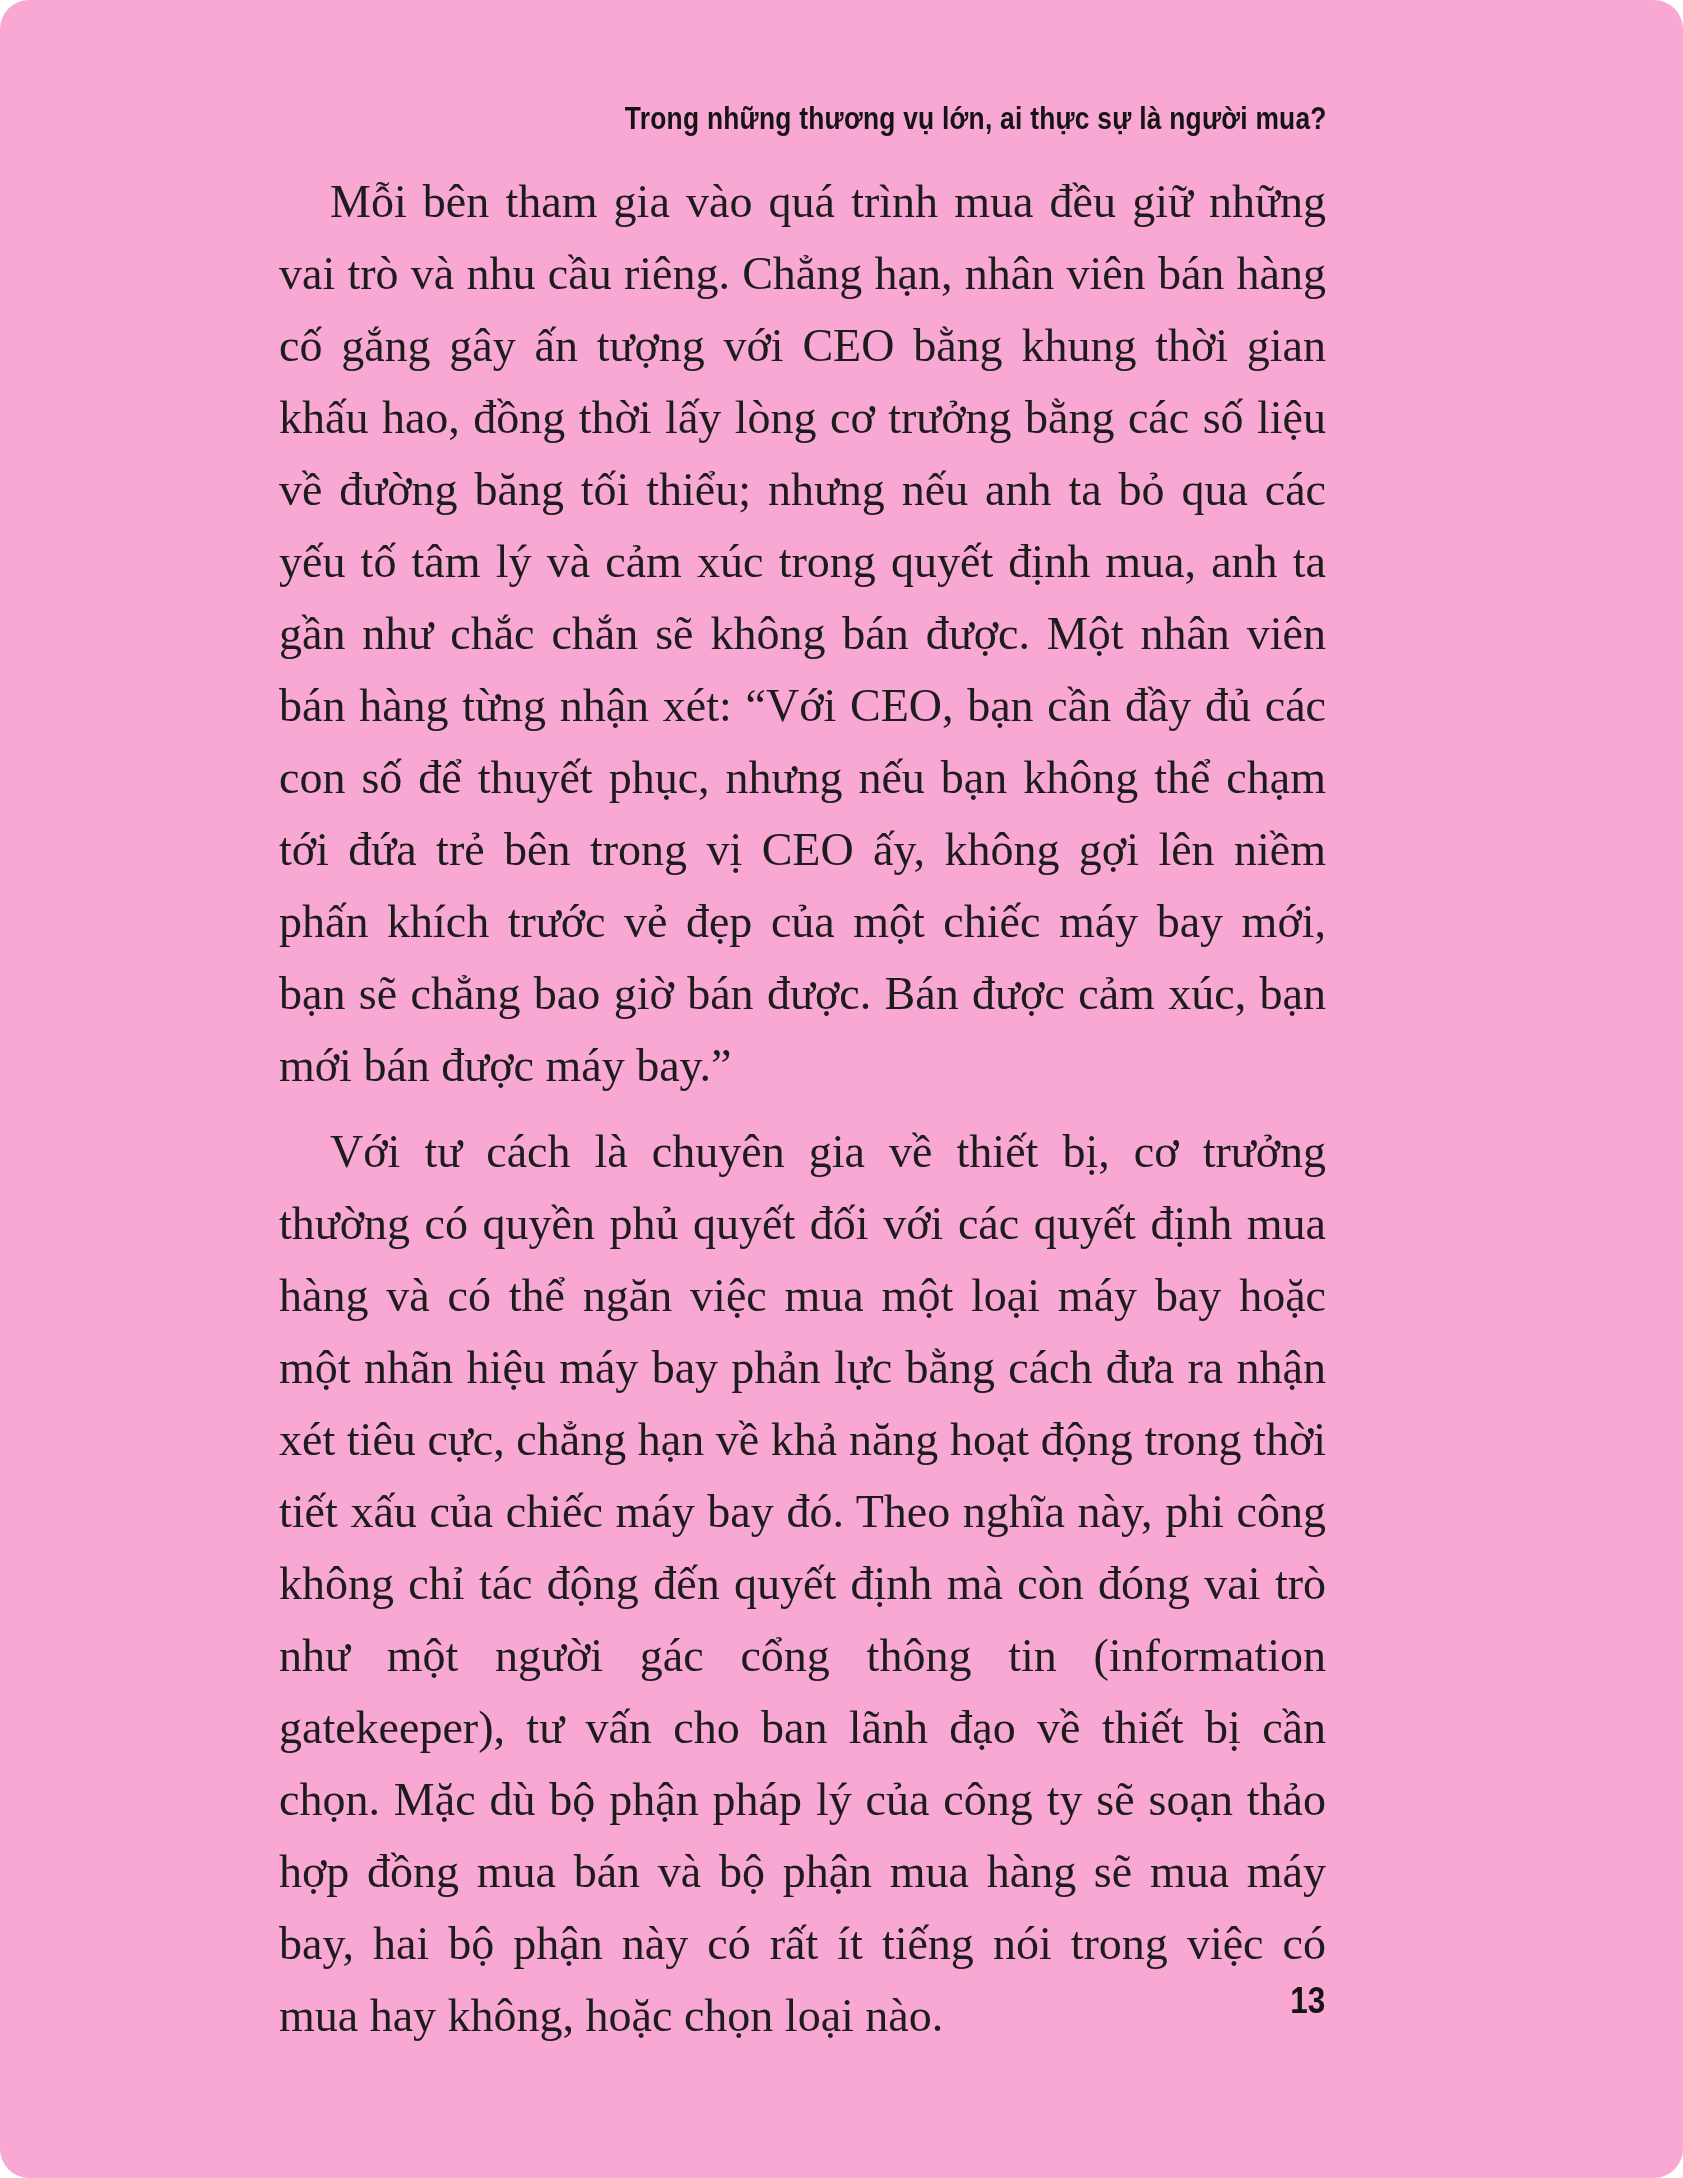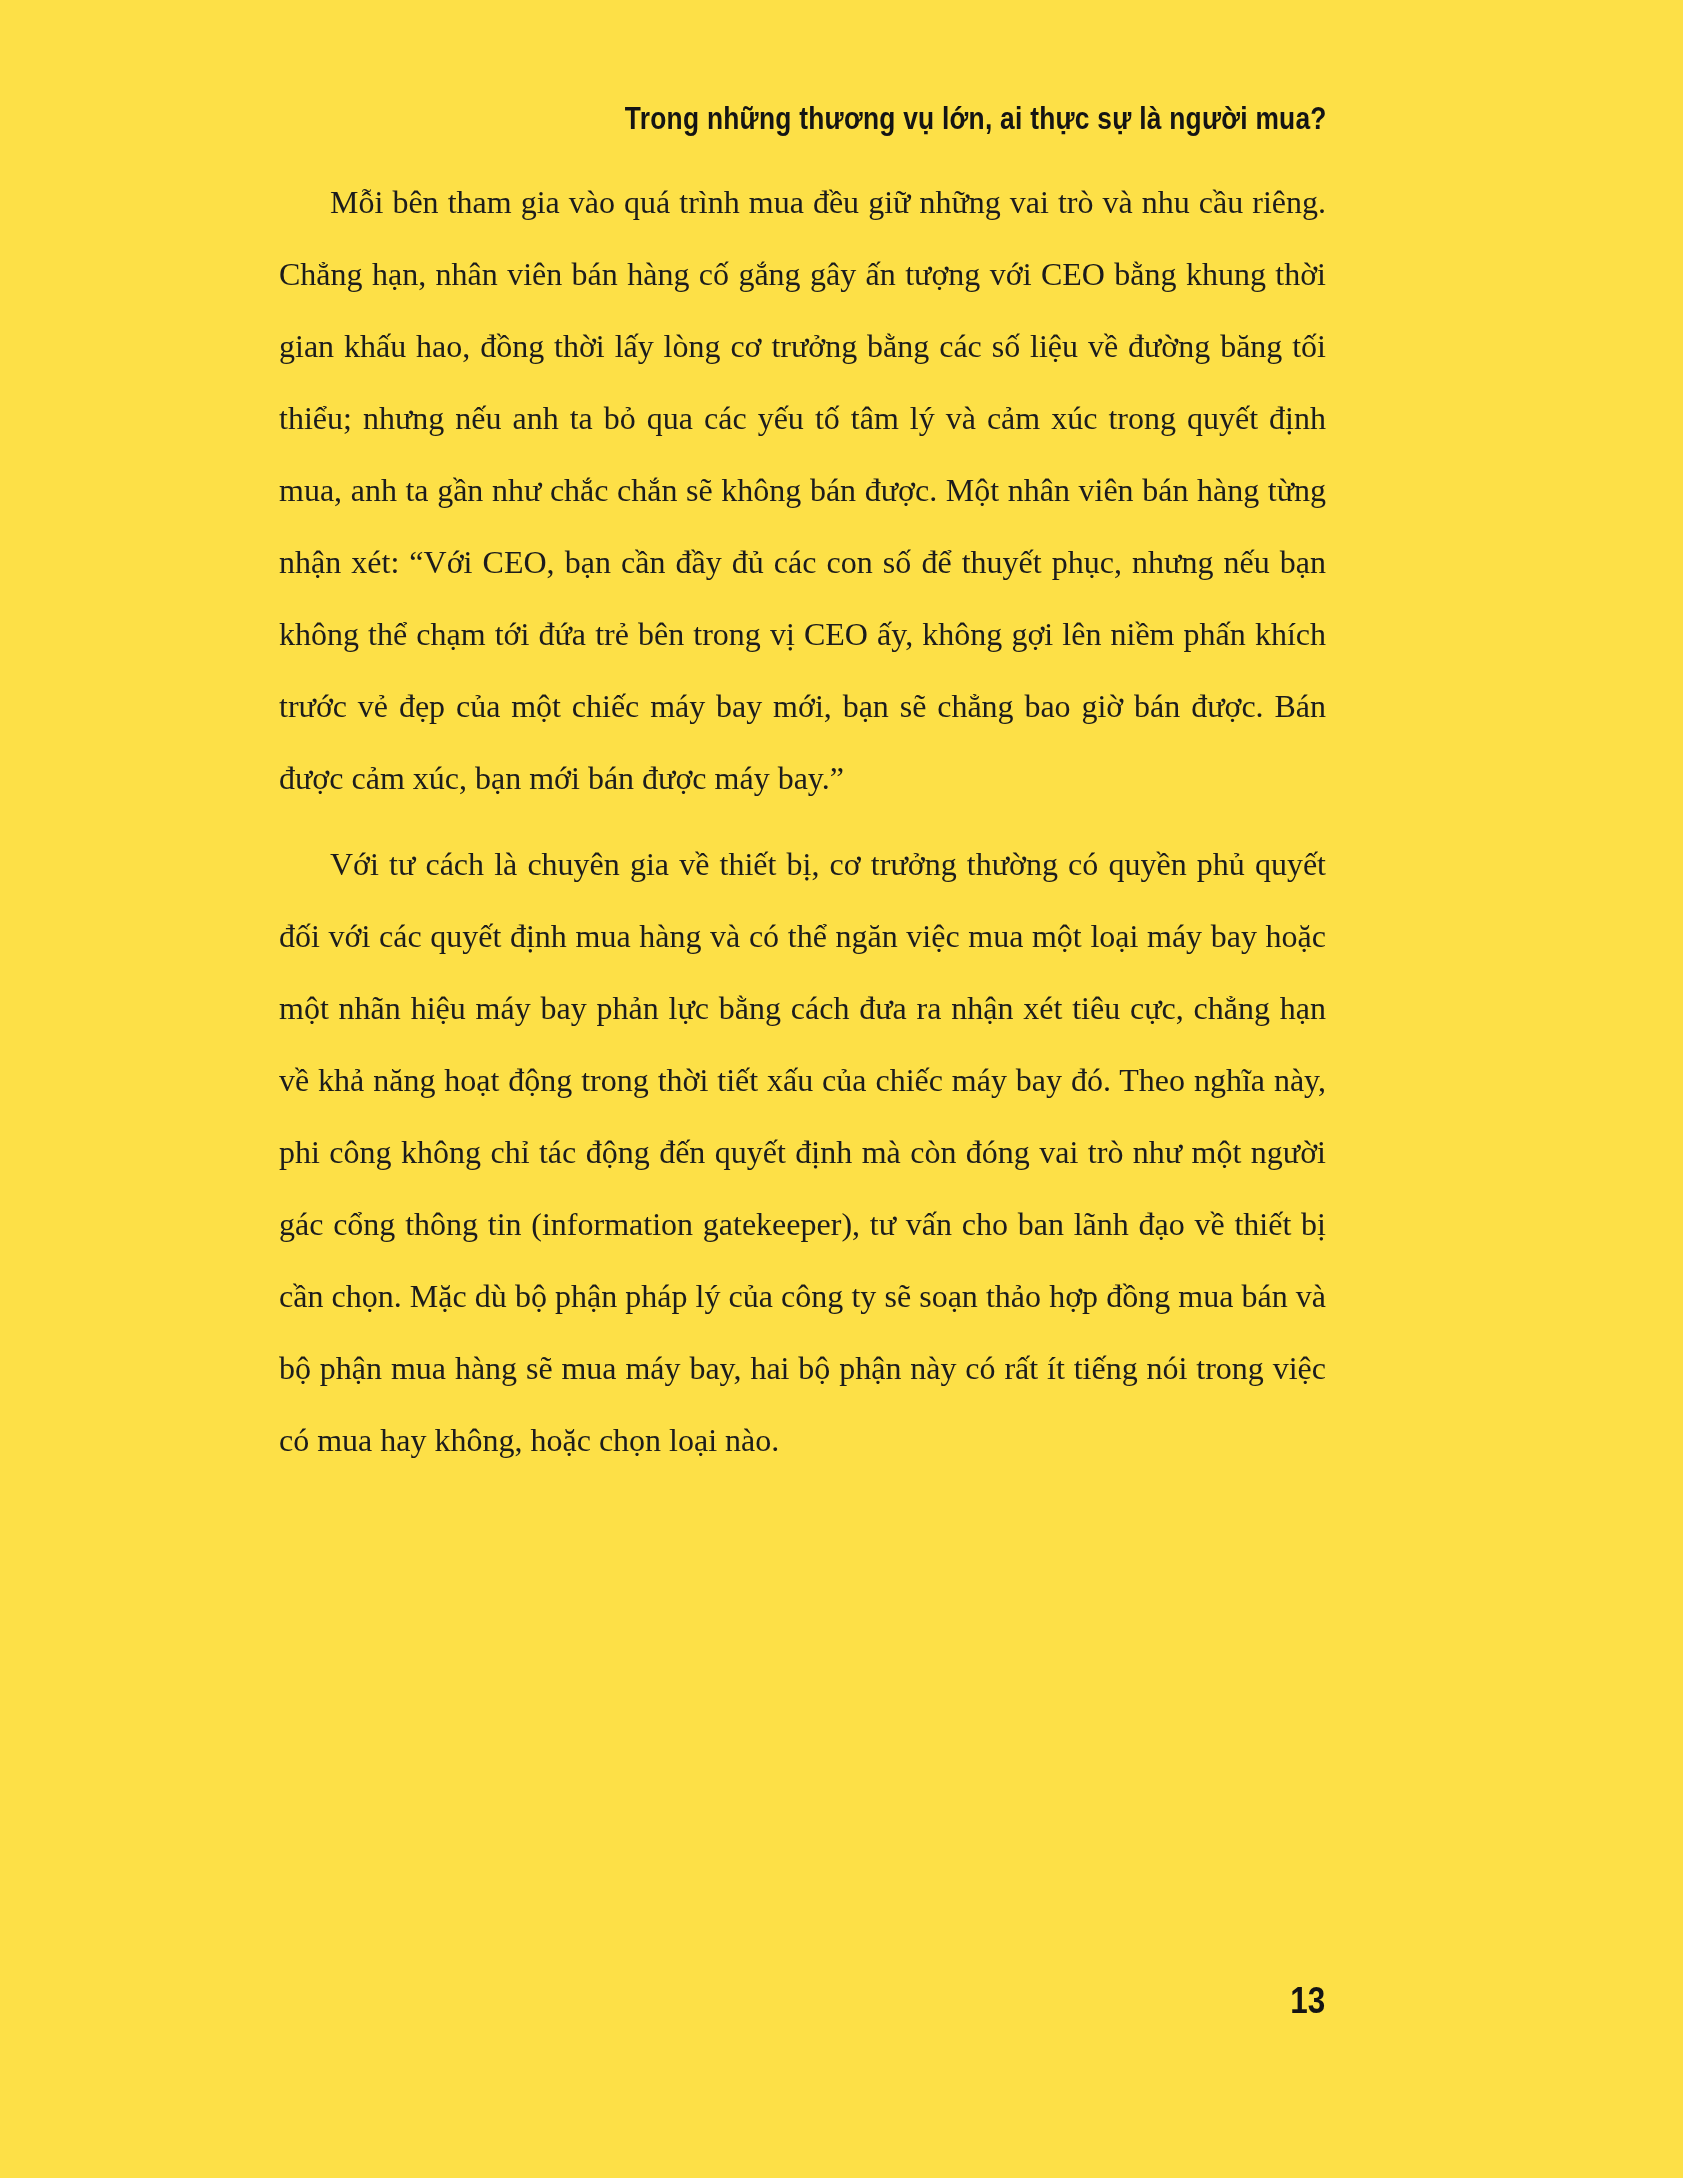--- a/index.html
+++ b/index.html
@@ -8,41 +8,42 @@
     width: 1683px;
     height: 2178px;
     position: relative;
     font-family: "Liberation Serif", serif;
     color: #1c1c1c;
     overflow: hidden;
   }
   .page {
     position: absolute;
     inset: 0;
-    background: #fde047;
+    background: #f9a8d4;
+    border-radius: 29px;
   }
   .running-header {
     position: absolute;
     top: 101px;
     right: 356px;
     font-family: "Liberation Sans", sans-serif;
     font-weight: 700;
     font-size: 31px;
     letter-spacing: 0.3px;
     white-space: nowrap;
     transform: scaleX(0.85);
     transform-origin: 100% 0;
     color: #141414;
   }
   .body-text {
     position: absolute;
     left: 279px;
     top: 166px;
     width: 1047px;
-    font-size: 32px;
+    font-size: 46px;
     line-height: 72px;
     text-align: justify;
     text-justify: inter-word;
     color: #1c1c1c;
   }
   .body-text p {
     text-indent: 51px;
   }
   .body-text p + p {
     margin-top: 14px;

